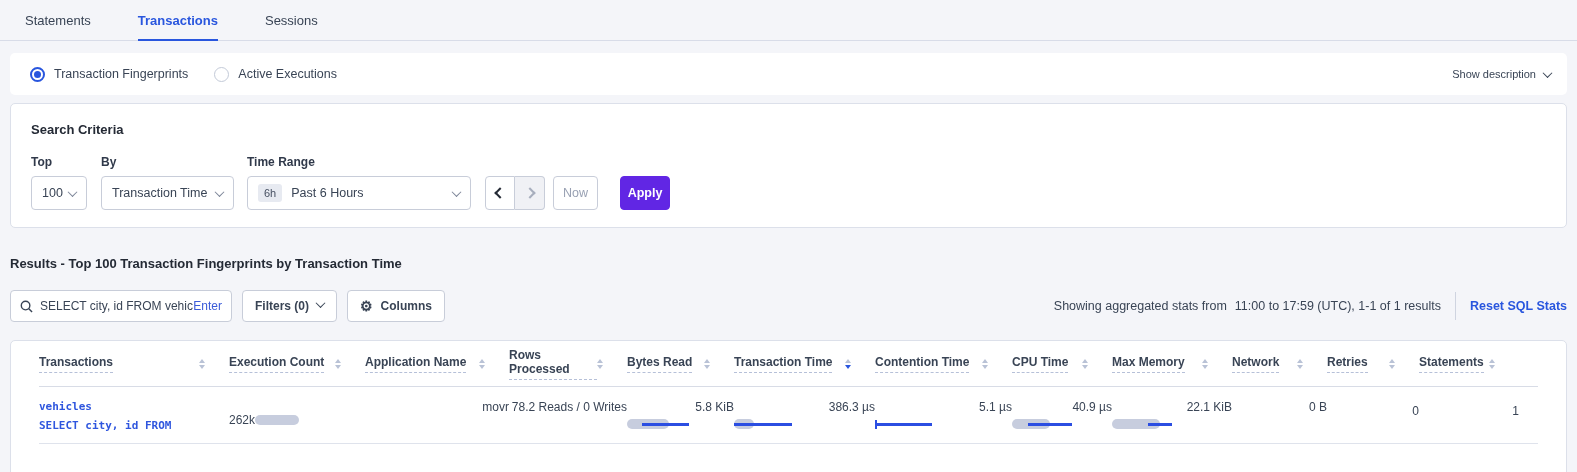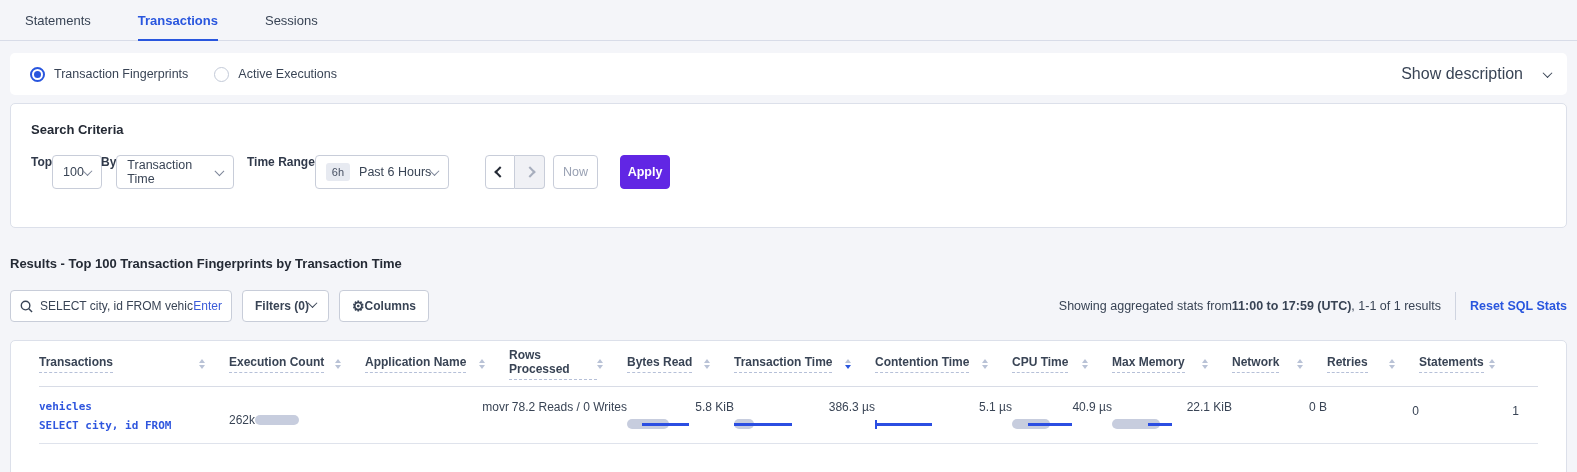--- a/index.html
+++ b/index.html
@@ -17,32 +17,32 @@
   .tab.active { color:#2956de; font-weight:600; }
   .tab.active::after { content:""; position:absolute; left:0; right:0; bottom:-1px; height:2px; background:#2956de; }
 
   
   .radiobar { left:10px; top:53px; width:1557px; height:42px; background:#fff; border-radius:5px; display:flex; align-items:center; padding:0 16px 0 20px; }
   .radio-item { display:flex; align-items:center; margin-right:26px; cursor:pointer; }
   .radio-item .lbl { margin-left:9px; font-size:12.5px; }
   .radio-outer { width:15px; height:15px; border-radius:50%; border:1.5px solid #c3cad8; background:#fff; display:flex; align-items:center; justify-content:center; }
   .radio-outer.on { border-color:#2956de; border-width:2px; }
   .radio-dot { width:7px; height:7px; border-radius:50%; background:#2956de; }
-  .show-desc { margin-left:auto; display:flex; align-items:center; gap:21px; font-size:16px; cursor:pointer; }
+  .show-desc { margin-left:auto; display:flex; align-items:center; gap:8px; font-size:11px; cursor:pointer; }
 
   
   .chev { width:7px; height:7px; border-right:1.6px solid #394455; border-bottom:1.6px solid #394455; transform:rotate(45deg) translate(-1px,-1px); display:inline-block; }
   .chev.gray { border-color:#7c8598; }
 
   
   .card { background:#fff; border:1px solid #dce0ea; border-radius:5px; }
   .criteria { left:10px; top:103px; width:1557px; height:125px; padding:18px 20px; }
   .criteria-title { font-size:13px; font-weight:700; color:#242a35; }
   .fields { display:flex; align-items:flex-end; margin-top:18px; }
-  .fgroup { display:flex; flex-direction:row; }
+  .fgroup { display:flex; flex-direction:column; }
   .flabel { font-size:12px; font-weight:700; color:#30394a; margin-bottom:7px; }
   .select { height:34px; border:1px solid #c8cdd9; border-radius:4px; background:#fff; display:flex; align-items:center; padding:0 10px; cursor:pointer; font-size:12.5px; color:#394455; }
   .select .chev { margin-left:auto; }
   .badge { background:#e7eaf1; border-radius:3px; font-size:11px; font-weight:400; padding:3px 6px; margin-right:9px; color:#475062; }
   .arrowgrp { display:flex; margin-left:14px; }
   .arrowbtn { width:30px; height:34px; border:1px solid #c8cdd9; background:#fff; display:flex; align-items:center; justify-content:center; cursor:pointer; }
   .arrowbtn:first-child { border-radius:4px 0 0 4px; }
   .arrowbtn:last-child { border-radius:0 4px 4px 0; border-left:none; }
   .arrowbtn.disabled { background:#f0f1f5; cursor:default; }
   .chev-left { width:8px; height:8px; border-left:2.2px solid #242a35; border-bottom:2.2px solid #242a35; transform:rotate(45deg); }
@@ -50,24 +50,24 @@
   .btn { height:34px; border-radius:4px; display:flex; align-items:center; justify-content:center; font-size:12.5px; cursor:pointer; }
   .btn-now { width:45px; margin-left:8px; border:1px solid #c8cdd9; background:#fff; color:#99a1b3; }
   .btn-apply { width:50px; margin-left:22px; background:#6126e4; border:1px solid #6126e4; color:#fff; font-weight:600; }
 
   
   .results-head { left:10px; top:256px; font-size:13px; font-weight:700; color:#242a35; }
   .controls { left:10px; top:290px; width:1557px; height:32px; display:flex; align-items:center; }
   .searchbox { width:222px; height:32px; border:1px solid #c8cdd9; border-radius:4px; background:#fff; display:flex; align-items:center; padding:0 9px; }
   .searchbox input { border:none; outline:none; flex:1; min-width:0; font-family:"Liberation Sans",sans-serif; font-size:12px; color:#394455; margin-left:7px; background:transparent; }
   .enter-lbl { font-size:12px; color:#3b5bd8; margin-left:0; cursor:pointer; }
-  .ctrl-btn { height:32px; border:1px solid #c8cdd9; border-radius:4px; background:#fff; display:flex; align-items:center; padding:0 12px; margin-left:10px; font-size:12px; font-weight:600; color:#394455; cursor:pointer; }
+  .ctrl-btn { height:32px; border:1px solid #c8cdd9; border-radius:4px; background:#fff; display:flex; align-items:center; padding:0 12px; margin-left:10px; font-size:12px; font-weight:600; color:#394455; cursor:pointer; gap:8px; }
   .gear { font-size:14px; line-height:1; color:#394455; }
   .stats { margin-left:auto; display:flex; align-items:center; font-size:12.5px; color:#394455; }
-  .stats b { font-weight:700; }
+  .stats b { font-weight:400;padding-left:8px; }
   .vdiv { width:1px; height:28px; background:#cfd4e0; margin:0 14px; }
   .reset-link { color:#2956de; font-weight:600; font-size:12.5px; cursor:pointer; }
 
   
   .tablecard { left:10px; top:340px; width:1557px; height:170px; padding:0 28px; }
   .thead { display:flex; align-items:center; height:46px; border-bottom:1px solid #d8dce6; }
   .trow { display:flex; height:57px; border-bottom:1px solid #dfe3ec; }
   .c0{width:190px}.c1{width:136px}.c2{width:144px}.c3{width:118px}.c4{width:107px}.c5{width:141px}
   .c6{width:137px}.c7{width:100px}.c8{width:120px}.c9{width:95px}.c10{width:92px}.c11{width:100px}
   .th { display:flex; align-items:center; justify-content:space-between; padding-right:24px; }

